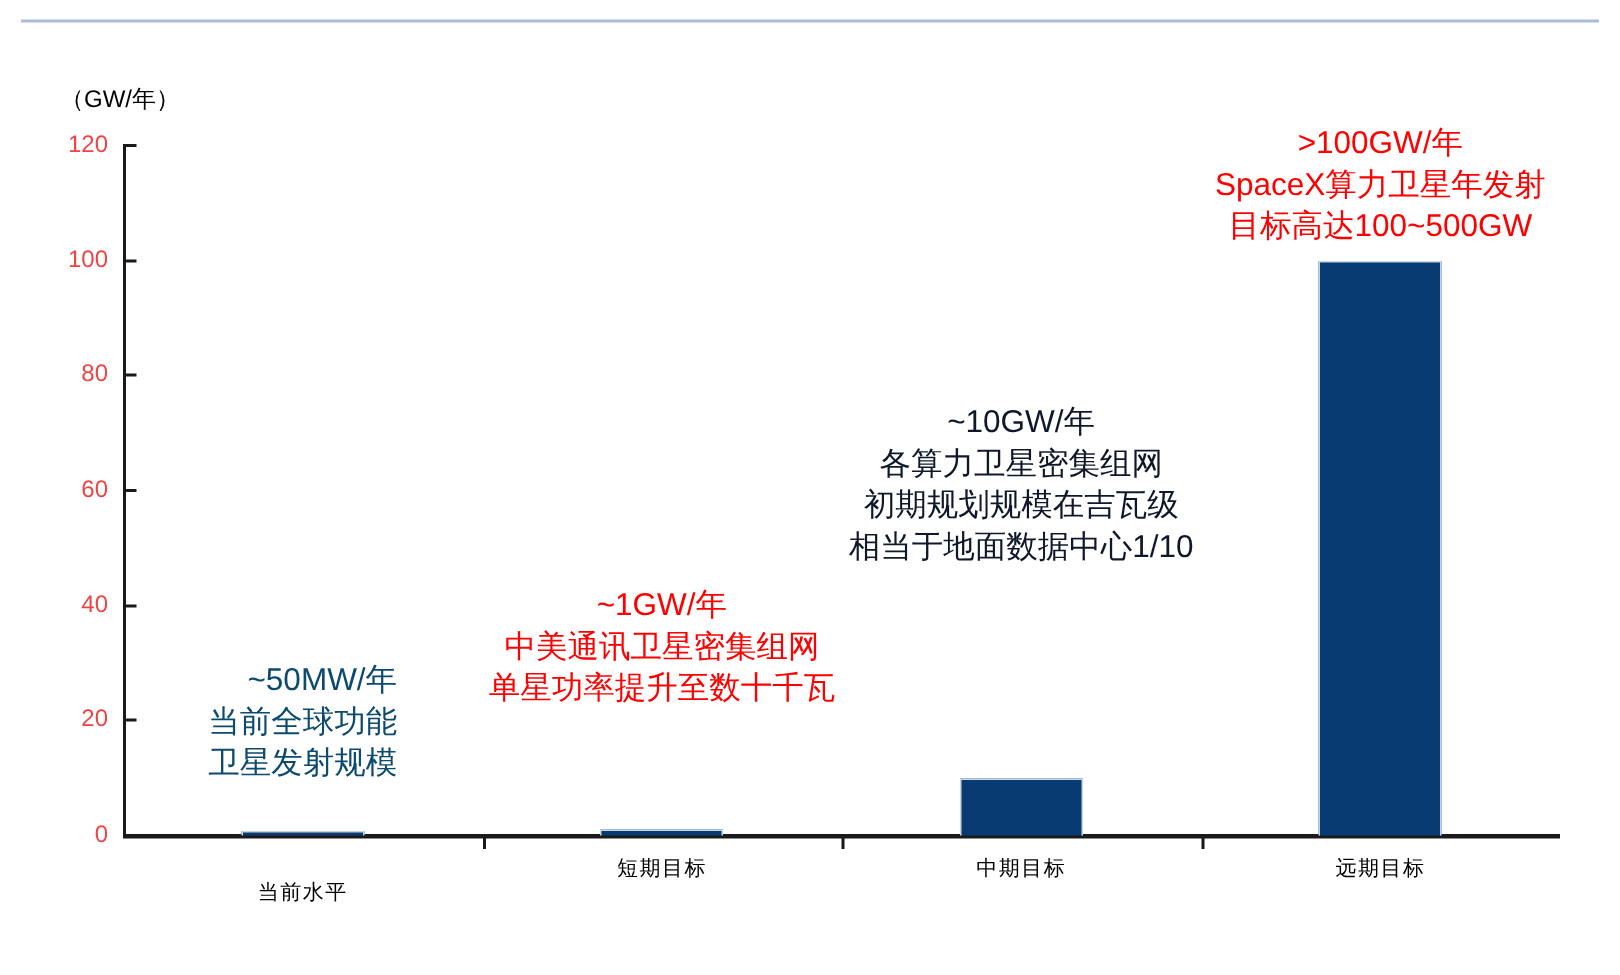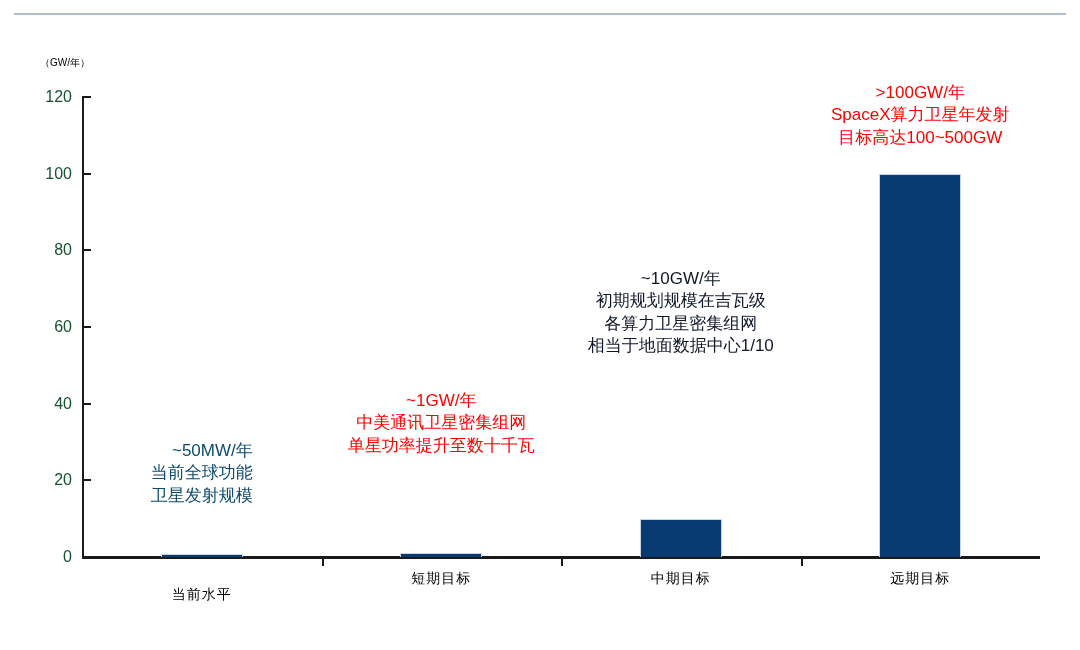--- a/index.html
+++ b/index.html
@@ -34,21 +34,21 @@
     margin-top: 5px;
     height: 2px;
     background: #aebdd2;
     width: 1052px;
   }
 
   
   .axis-unit {
     position: absolute;
     left: 40px; top: 56px;
-    font-size: 10px;
+    font-size: 16px;
     color: #000;
     font-family: "Liberation Sans", "DejaVu Sans", sans-serif;
     white-space: nowrap;
   }
 
   .plot-wrap {
     position: absolute;
     left: 0; top: 0; width: 1080px; height: 650px;
     pointer-events: none;
   }
@@ -72,21 +72,21 @@
     left: 82px;
     width: 9px; height: 2px;
     background: #1a1a1a;
   }
   .ytick-label {
     position: absolute;
     left: 0px;
     width: 72px;
     text-align: right;
     font-size: 16px;
-    color: #14532d;
+    color: #ef4444;
     transform: translateY(-9px);
     font-family: "Liberation Sans", "DejaVu Sans", sans-serif;
   }
 
   .xtick {
     position: absolute;
     top: 556px;
     width: 2px; height: 10px;
     background: #1a1a1a;
   }
@@ -105,21 +105,21 @@
   .bar {
     position: absolute;
     background: #073b72;
     border: 1px solid #c8d4e4;
     border-bottom: none;
   }
 
   .annot {
     position: absolute;
     color: #ff0000;
-    font-size: 17px;
+    font-size: 21px;
     line-height: 1.32;
     text-align: center;
     white-space: nowrap;
     font-family: "Liberation Sans", "DejaVu Sans", sans-serif;
     transform: translateX(-50%);
   }
   .annot .ln { display: block; }
 
   
   .fig-footer {
@@ -187,22 +187,22 @@
           <span class="ln">当前全球功能</span>
           <span class="ln">卫星发射规模</span>
         </div>
         <div class="annot" style="left: 441.25px; top: 390px; color: rgb(255, 0, 0);">
           <span class="ln">~1GW/年</span>
           <span class="ln">中美通讯卫星密集组网</span>
           <span class="ln">单星功率提升至数十千瓦</span>
         </div>
         <div class="annot" style="left: 680.75px; top: 268px; color: #0f172a;">
           <span class="ln">~10GW/年</span>
+          <span class="ln">各算力卫星密集组网</span>
           <span class="ln">初期规划规模在吉瓦级</span>
-          <span class="ln">各算力卫星密集组网</span>
           <span class="ln">相当于地面数据中心1/10</span>
         </div>
         <div class="annot" style="left: 920.25px; top: 82px; color: rgb(255, 0, 0);">
           <span class="ln">&gt;100GW/年</span>
           <span class="ln">SpaceX算力卫星年发射</span>
           <span class="ln">目标高达100~500GW</span>
         </div>
       </div>
     <div id="xcats">
         <div class="xcat-label" style="left: 201.75px; margin-top: 16px;">当前水平</div>

